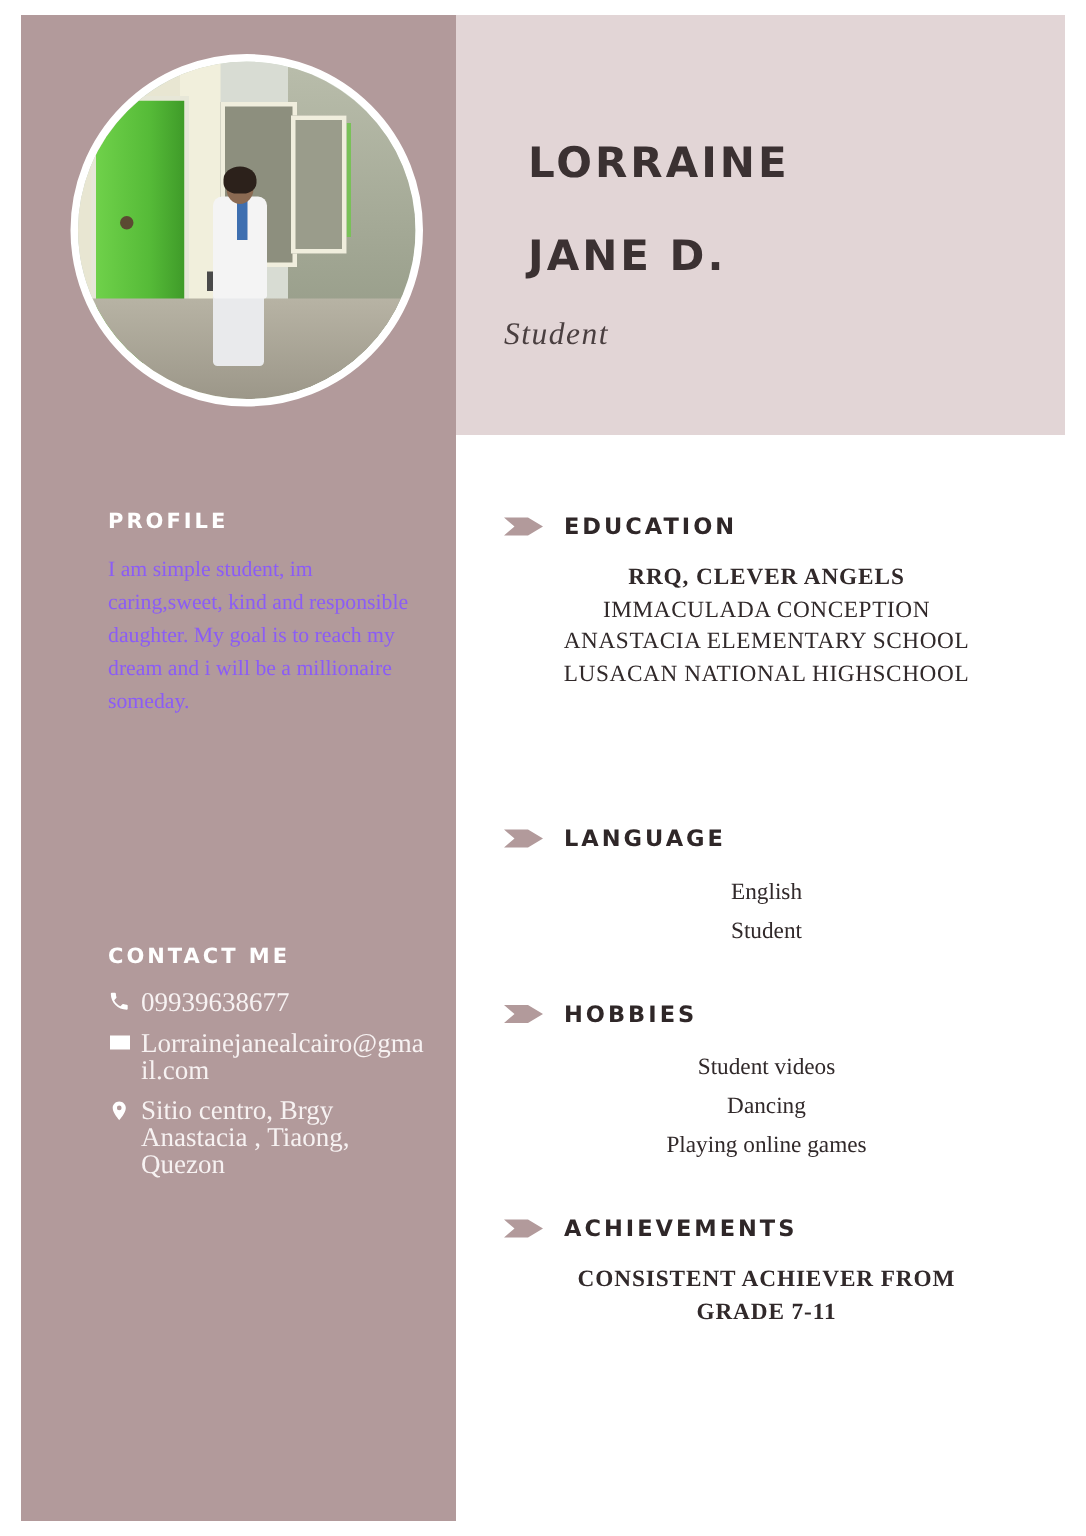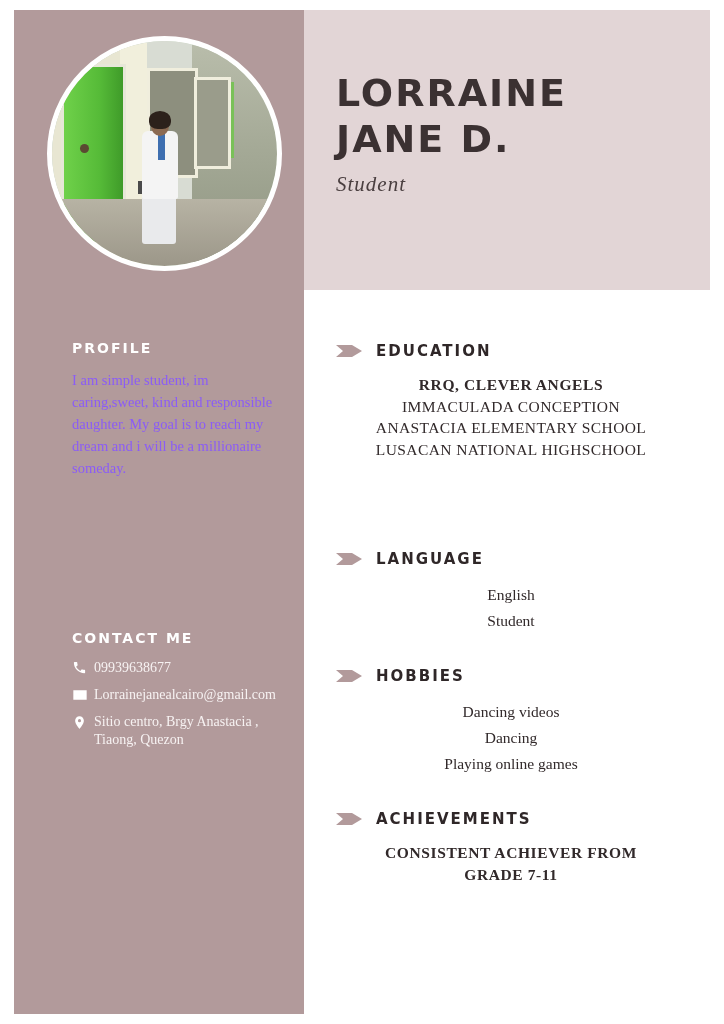--- a/index.html
+++ b/index.html
@@ -47,25 +47,25 @@
 
   .name-block {
     position: absolute;
     left: 322px;
     top: 60px;
     width: 360px;
   }
   .name {
     font-family: "DejaVu Sans", sans-serif;
     font-weight: bold;
-    font-size: 38px;
+    font-size: 28px;
     line-height: 46px;
     letter-spacing: 2px;
     color: #3b3132;
-    margin: 0;
+    margin: 16px;
   }
   .role {
     font-family: "Liberation Serif", serif;
     font-style: italic;
     font-size: 21px;
     color: #4a3f40;
     margin-top: 10px;
     letter-spacing: 1px;
   }
 
@@ -135,21 +135,21 @@
     width: 22px;
     min-width: 22px;
     color: #ffffff;
     display: flex;
     justify-content: flex-start;
     align-items: flex-start;
     padding-top: 1px;
   }
   .contact-text {
     font-family: "Liberation Serif", serif;
-    font-size: 14px;
+    font-size: 18px;
     line-height: 18px;
     color: #f7f2f2;
     word-break: break-word;
   }
 
   
   .rsec { position: absolute; left: 322px; width: 350px; text-align: center; }
   .rsec-head {
     display: flex;
     align-items: center;
@@ -295,21 +295,21 @@
   <div class="rsec" style="top:657px;">
     <div class="rsec-head">
       <span class="arrow">
         <svg width="26" height="16" viewBox="0 0 26 16">
             <path d="M0 2 L16 2 L26 8 L16 14 L0 14 L7 8 Z" fill="#b29a9b"></path>
           </svg>
       </span>
       <span class="rsec-title">HOBBIES</span>
     </div>
     <div class="rsec-body">
-      <div class="r-item">Dancing videos</div>
+      <div class="r-item">Student videos</div>
       <div class="r-item">Dancing</div>
       <div class="r-item">Playing online games</div>
     </div>
   </div>
 
   <div class="rsec" style="top:800px;">
     <div class="rsec-head">
       <span class="arrow">
         <svg width="26" height="16" viewBox="0 0 26 16">
             <path d="M0 2 L16 2 L26 8 L16 14 L0 14 L7 8 Z" fill="#b29a9b"></path>

